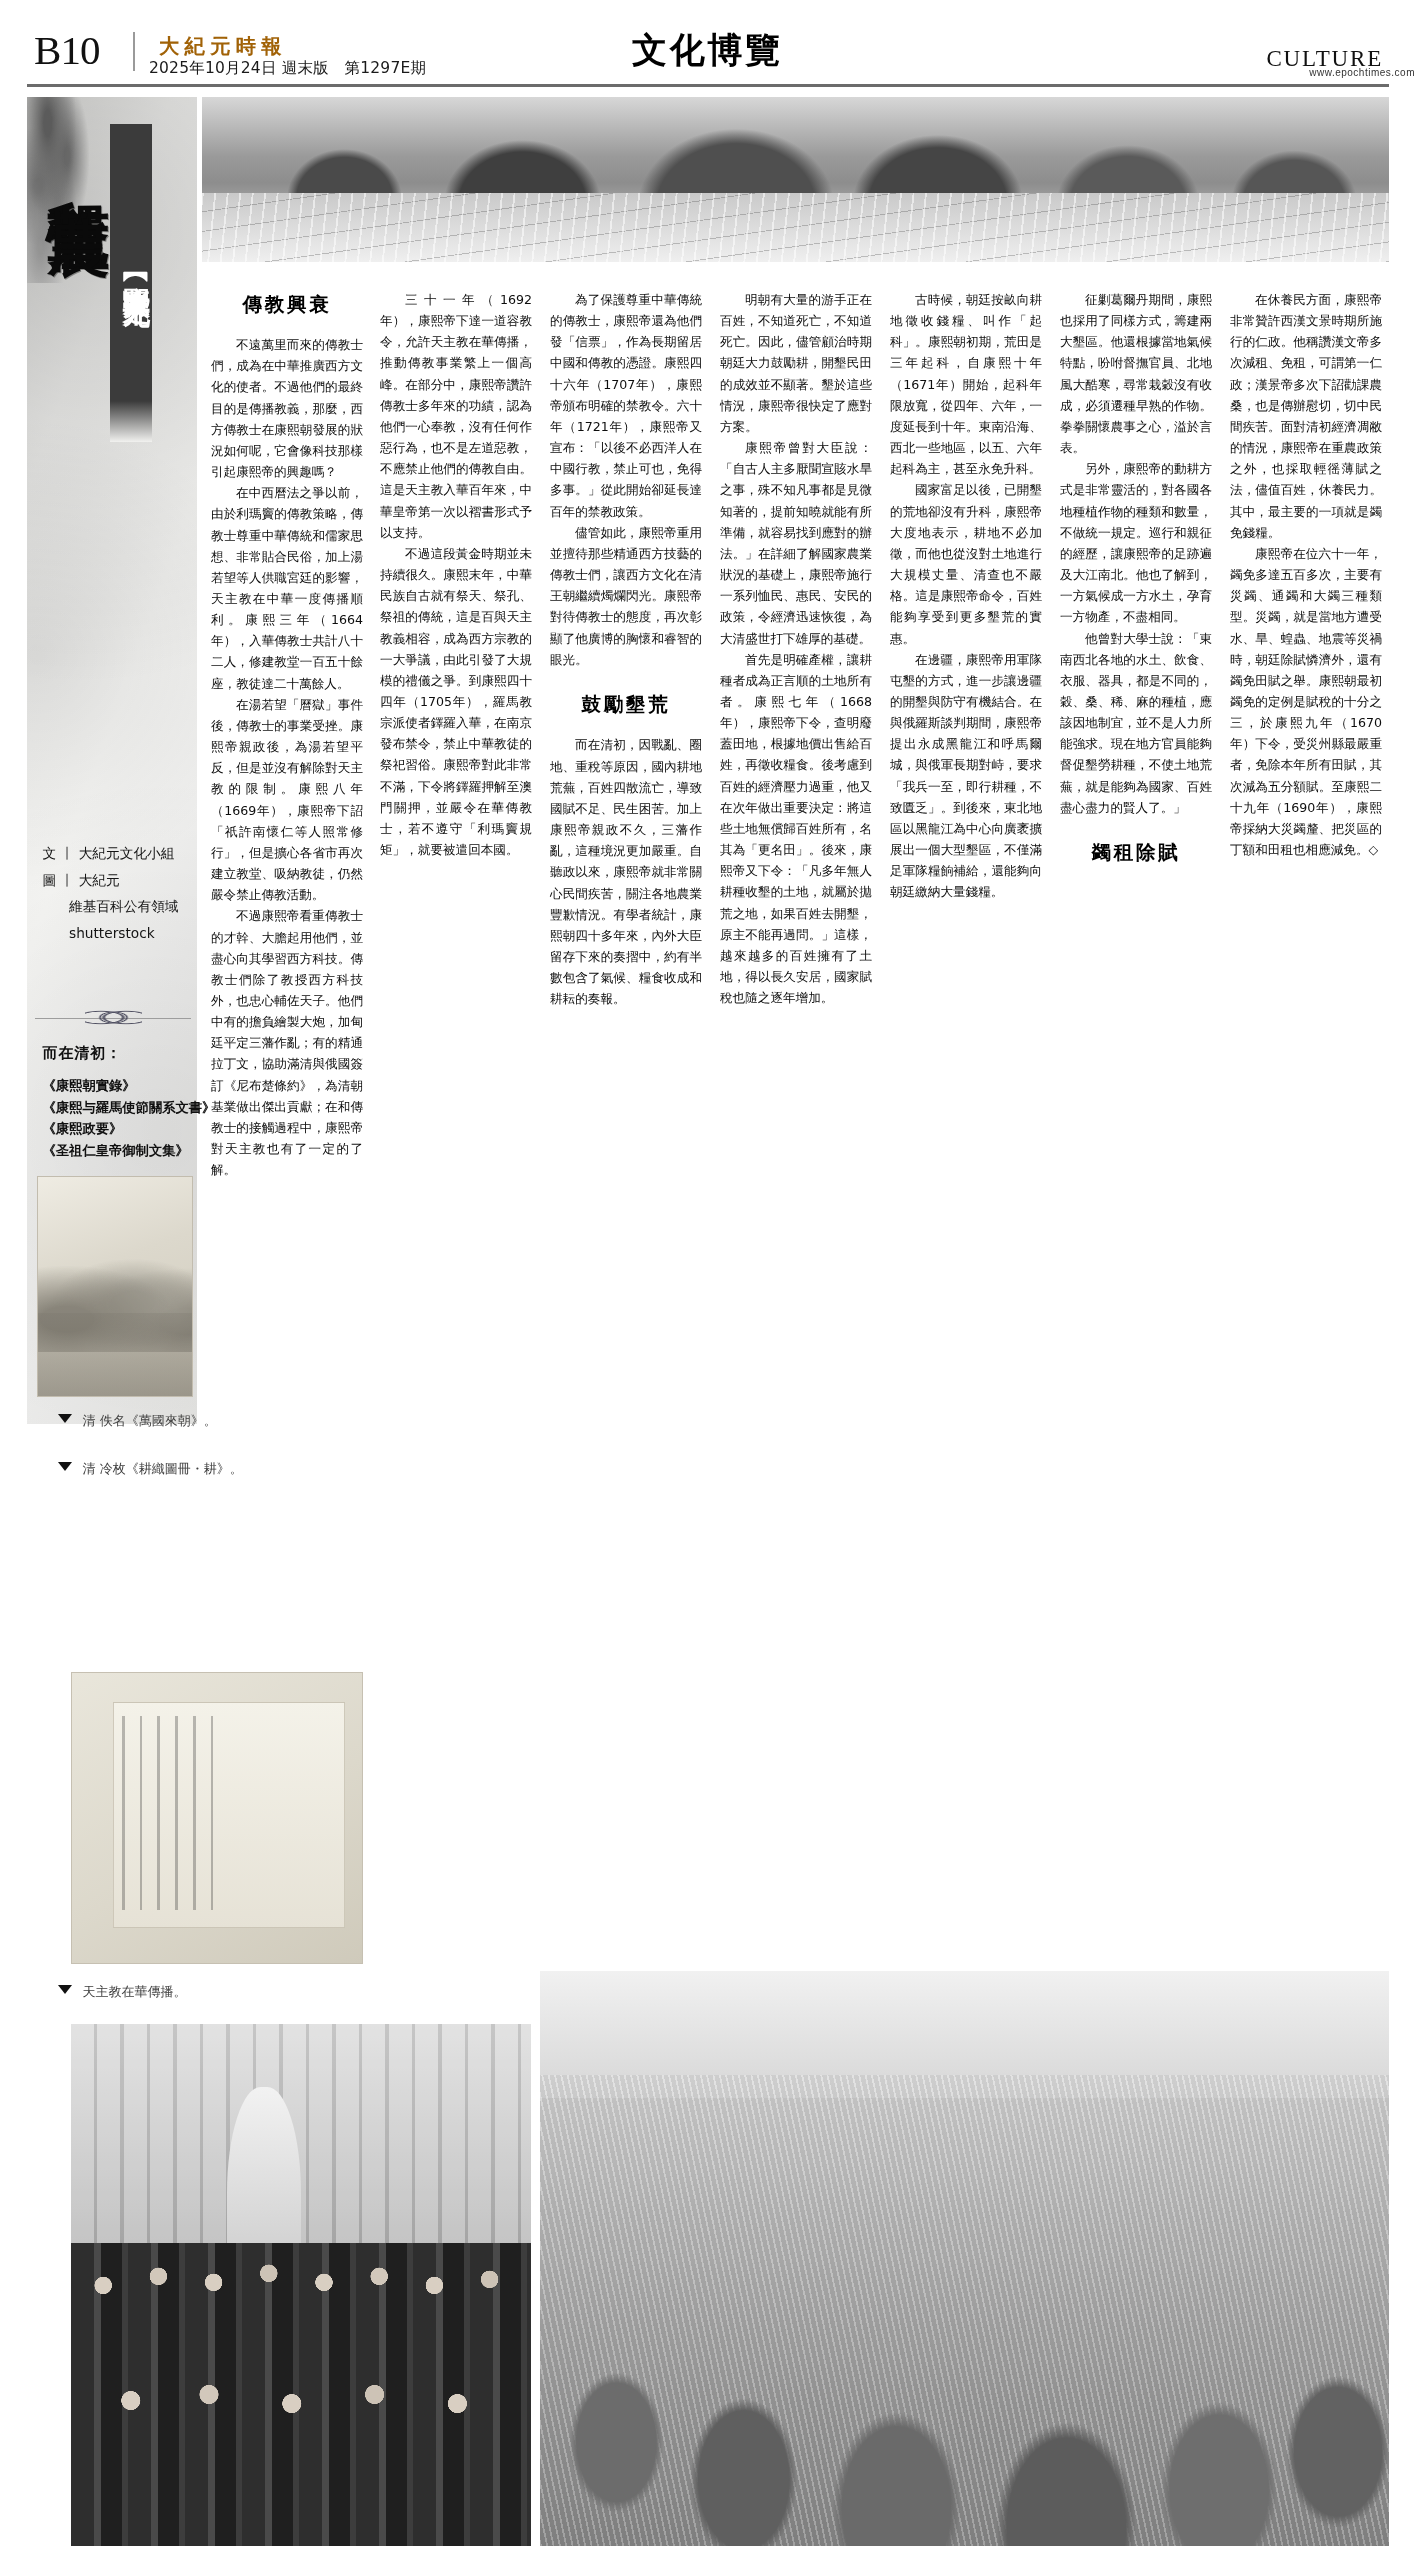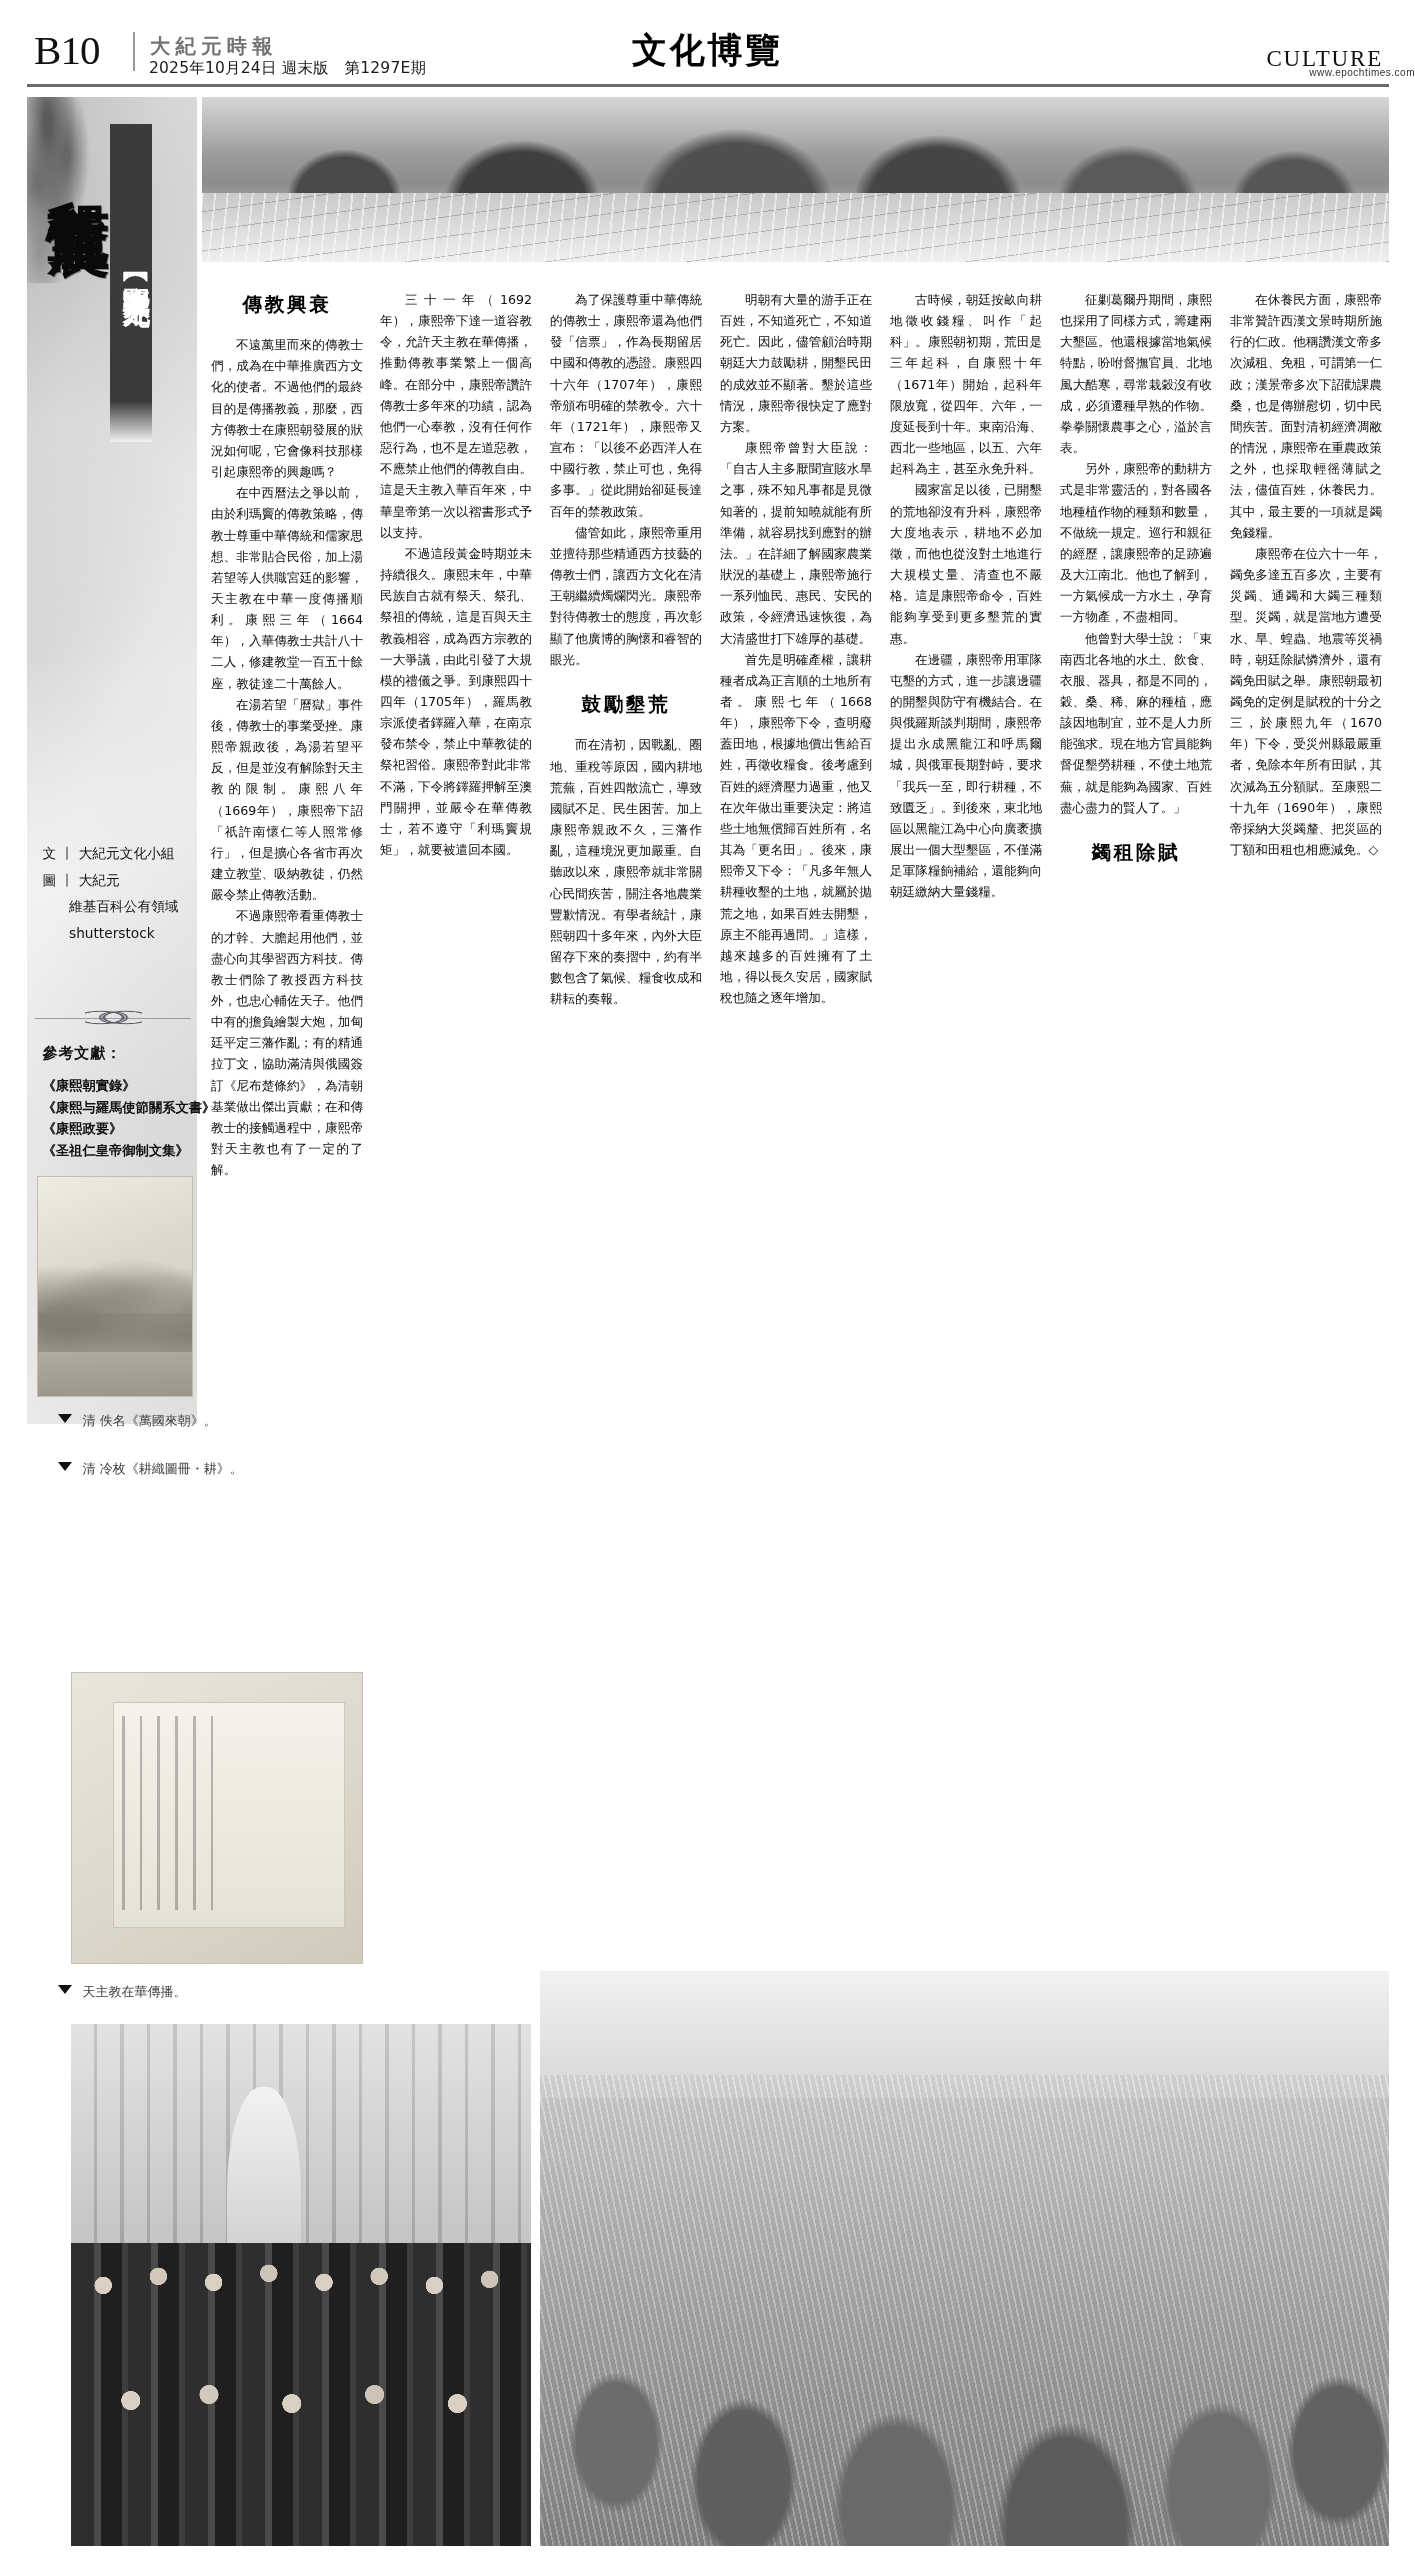--- a/index.html
+++ b/index.html
@@ -18,23 +18,23 @@
   .folio {
     position:absolute; left:34px; top:30px;
     font-family:"Liberation Serif", serif;
     font-size:41px; letter-spacing:-0.9px; color:#111; line-height:1;
   }
   .folio-rule {
     position:absolute; left:133px; top:32px; width:1.8px; height:39px;
     background:#9a9a9a;
   }
   .paper-name {
-    position:absolute; left:150px; top:32px;
+    position:absolute; left:159px; top:32px;
     font-family:"DejaVu Sans", sans-serif;
-    font-size:20.3px; font-weight:bold; color:#737373;
+    font-size:20.3px; font-weight:bold; color:#a16207;
     letter-spacing:5.3px; white-space:nowrap;
   }
   .issue-line {
     position:absolute; left:149px; top:58px;
     font-family:"DejaVu Sans", sans-serif;
     font-size:15.5px; color:#1a1a1a; white-space:nowrap; letter-spacing:0.2px;
   }
   .section-title {
     position:absolute; left:0; right:0; top:26.5px;
     text-align:center;
@@ -319,21 +319,21 @@
       <div class="row indent">維基百科公有領域</div>
       <div class="row indent">shutterstock</div>
     </div>
 
     <div class="ornament">
       <div class="line"></div>
       <div class="knot"></div>
     </div>
 
     <div class="refs">
-      <div class="refs-h">參考文獻：</div>
+      <div class="refs-h">而在清初：</div>
       <div class="refs-list">
         <div>《康熙朝實錄》</div>
         <div>《康熙与羅馬使節關系文書》</div>
         <div>《康熙政要》</div>
         <div>《圣祖仁皇帝御制文集》</div>
       </div>
     </div>
 
     <div class="mini-painting"></div>
   </div>

